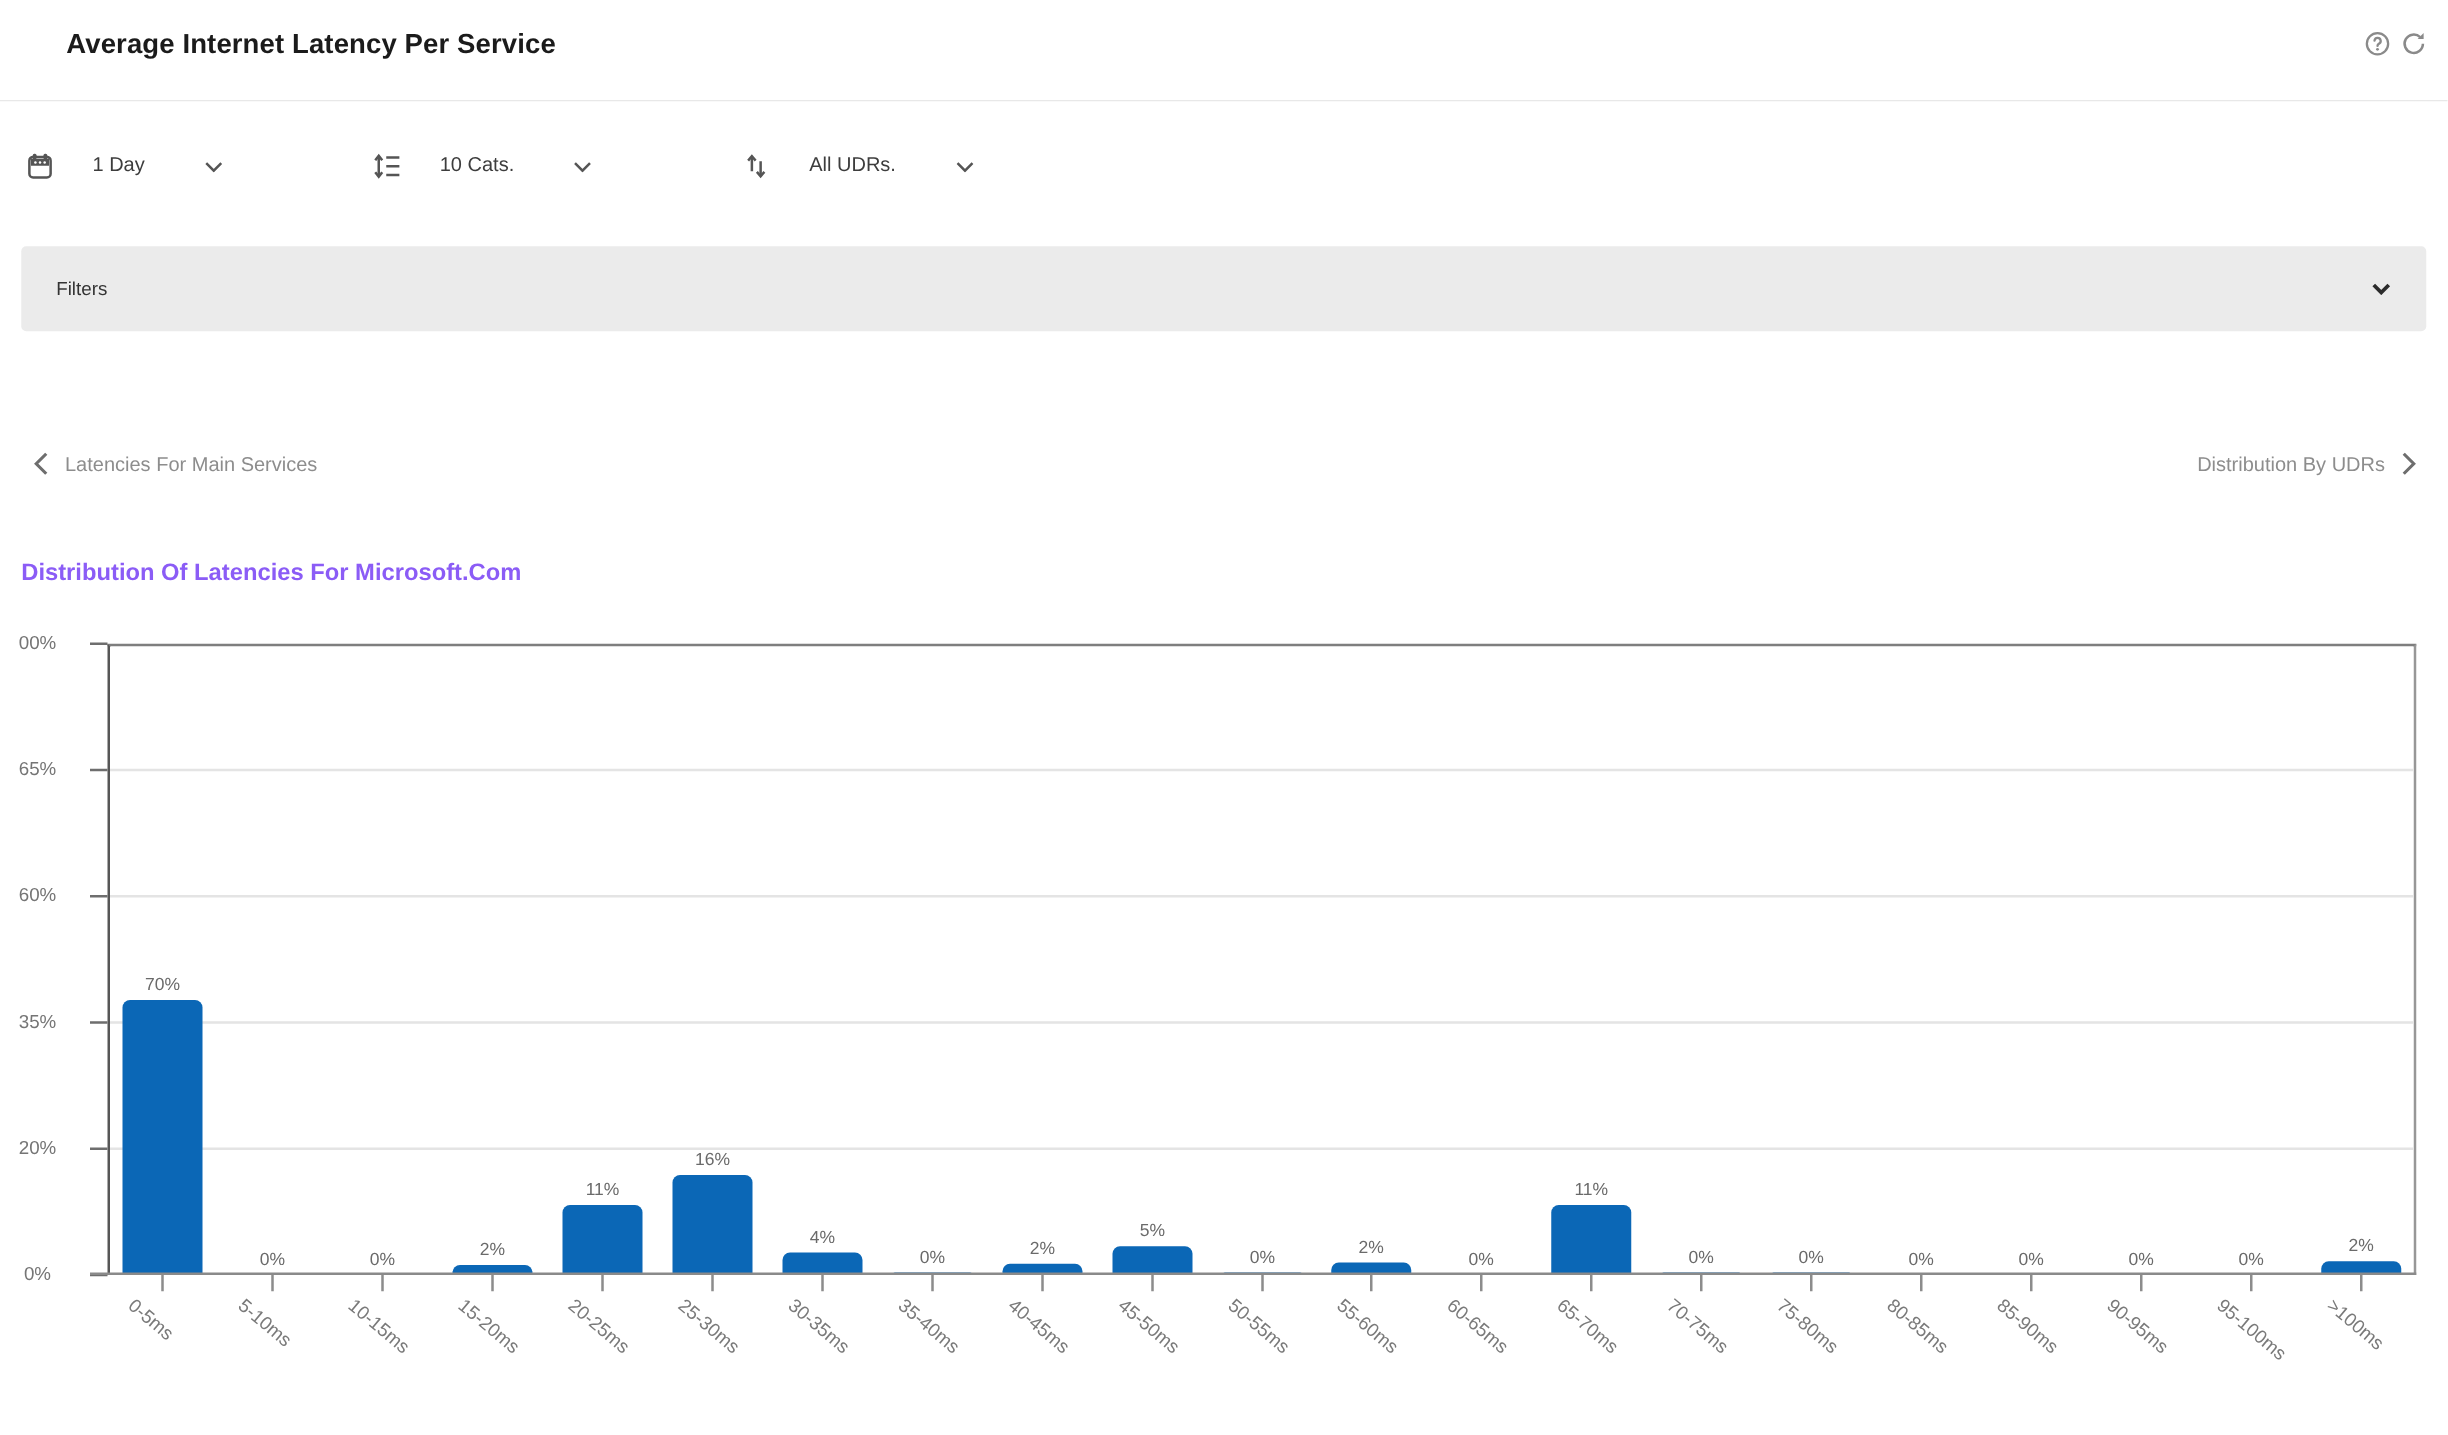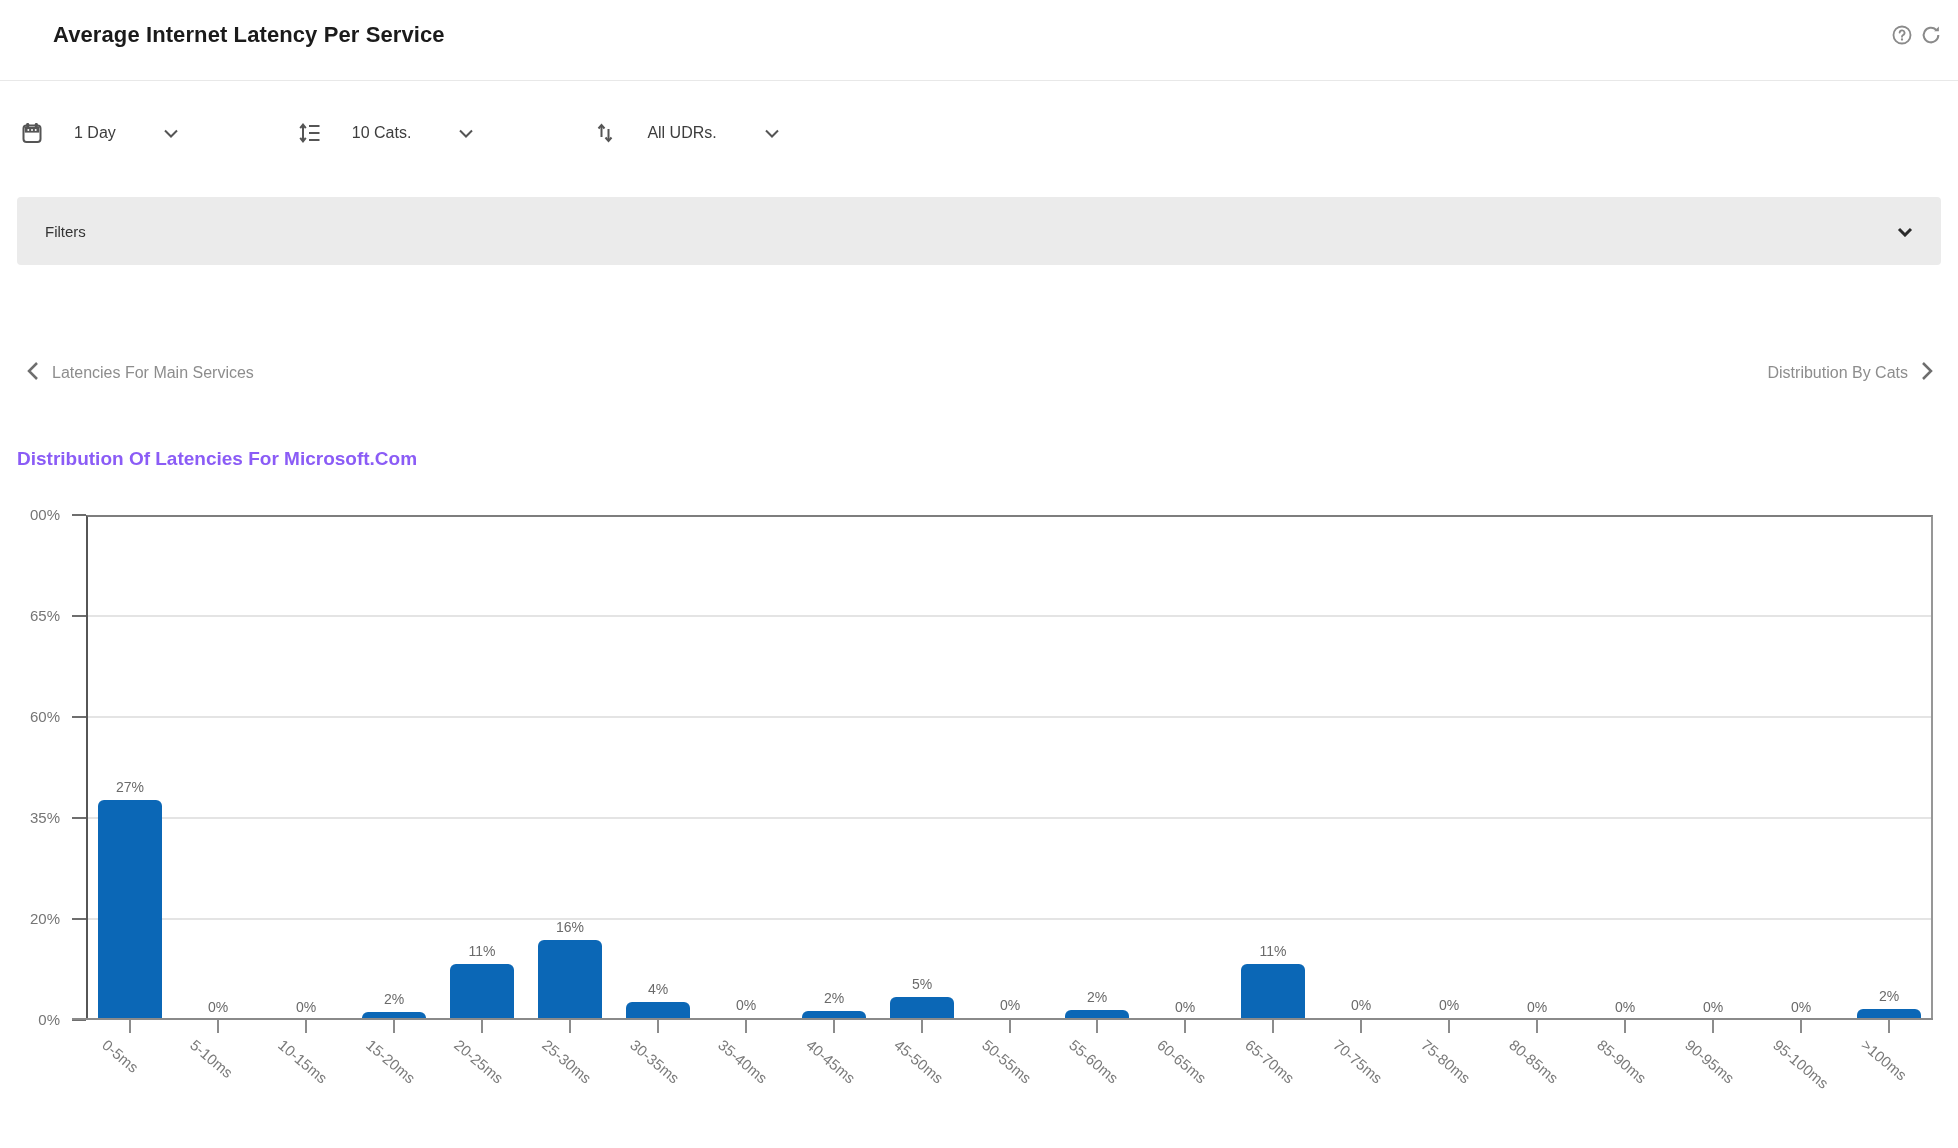--- a/index.html
+++ b/index.html
@@ -38,21 +38,21 @@
   .nav-link { display:flex; align-items:center; gap:13px; cursor:pointer; }
 
   
   .chart-title { position:absolute; left:17px; top:448px; margin:0;
                  font-size:19px; font-weight:700; color:#8b5cf6; }
   #chart { position:absolute; inset:0; }
   .plot-frame { position:absolute; border-top:2px solid #7e7e7e; border-left:2px solid #565656;
                 border-right:2px solid #979797; }
   .gridline { position:absolute; height:2px; background:#e4e4e4; }
   .y-tick { position:absolute; width:14px; height:2px; background:#6e6e6e; }
-  .y-label { position:absolute; width:60px; text-align:right; font-size:15px;
+  .y-label { position:absolute; width:60px; text-align:center; font-size:15px;
              color:#757575; line-height:20px; }
   .x-axis-line { position:absolute; height:2px; background:#8a8a8a; z-index:5; }
   .bar { position:absolute; border-radius:6px 6px 0 0; z-index:3; }
   .bar-label { position:absolute; width:80px; text-align:center; font-size:14px;
                color:#6a6a6a; line-height:18px; z-index:4; }
   .x-tick { position:absolute; width:2px; height:13px; background:#8c8c8c; }
   .x-label { position:absolute; font-size:15px; color:#7a7a7a; white-space:nowrap;
              transform:rotate(40deg); transform-origin:0 0; }
 </style>
 </head>
@@ -144,21 +144,21 @@
 <div class="nav">
   <div class="nav-link">
     <span>
       <svg viewBox="0 0 12 20" width="12" height="20">
           <path d="M10 2 L2 10 L10 18" fill="none" stroke="#6e6e6e" stroke-width="2.5"></path>
         </svg>
     </span>
     <span>Latencies For Main Services</span>
   </div>
   <div class="nav-link">
-    <span>Distribution By Cats</span>
+    <span>Distribution By UDRs</span>
     <span>
       <svg viewBox="0 0 12 20" width="12" height="20">
           <path d="M2 2 L10 10 L2 18" fill="none" stroke="#6e6e6e" stroke-width="2.5"></path>
         </svg>
     </span>
   </div>
 </div>
 
 <h2 class="chart-title">Distribution Of Latencies For Microsoft.Com</h2>
 
@@ -174,21 +174,21 @@
     <div class="y-label" style="left: 0px; top: 707px;">60%</div>
     <div class="gridline" style="left: 88px; top: 817px; width: 1843px;"></div>
     <div class="y-tick" style="left: 72px; top: 817px;"></div>
     <div class="y-label" style="left: 0px; top: 808px;">35%</div>
     <div class="gridline" style="left: 88px; top: 918px; width: 1843px;"></div>
     <div class="y-tick" style="left: 72px; top: 918px;"></div>
     <div class="y-label" style="left: 0px; top: 909px;">20%</div>
     <div class="y-tick" style="left: 72px; top: 1019px;"></div>
     <div class="y-label" style="left: 0px; top: 1010px;">0%</div>
     <div class="bar" style="left: 98px; top: 800px; width: 64px; height: 220px; background: rgb(11, 103, 182);"></div>
-    <div class="bar-label" style="left: 90px; top: 778px;">27%</div>
+    <div class="bar-label" style="left: 90px; top: 778px;">70%</div>
     <div class="x-tick" style="left: 129px; top: 1020px;"></div>
     <div class="x-label" style="left: 110px; top: 1036px;">0-5ms</div>
     <div class="bar-label" style="left: 178px; top: 998px;">0%</div>
     <div class="x-tick" style="left: 217px; top: 1020px;"></div>
     <div class="x-label" style="left: 198px; top: 1036px;">5-10ms</div>
     <div class="bar-label" style="left: 266px; top: 998px;">0%</div>
     <div class="x-tick" style="left: 305px; top: 1020px;"></div>
     <div class="x-label" style="left: 286px; top: 1036px;">10-15ms</div>
     <div class="bar" style="left: 362px; top: 1012px; width: 64px; height: 8px; background: rgb(11, 103, 182);"></div>
     <div class="bar-label" style="left: 354px; top: 990px;">2%</div>

